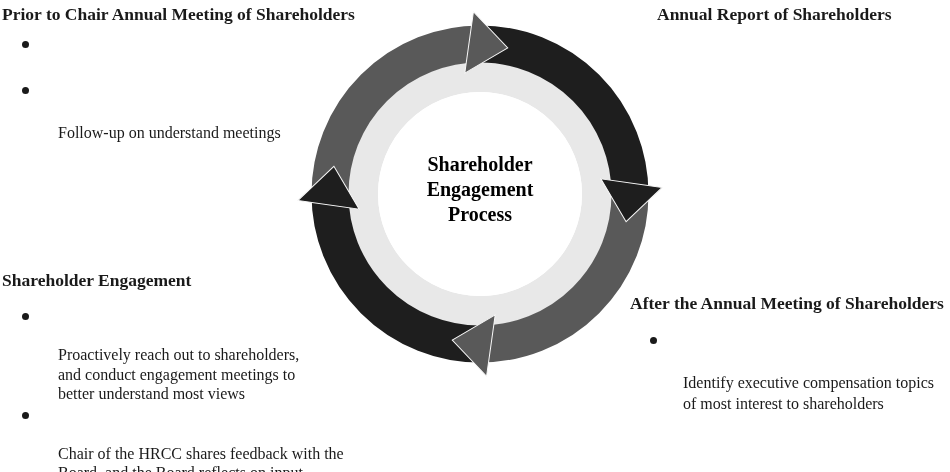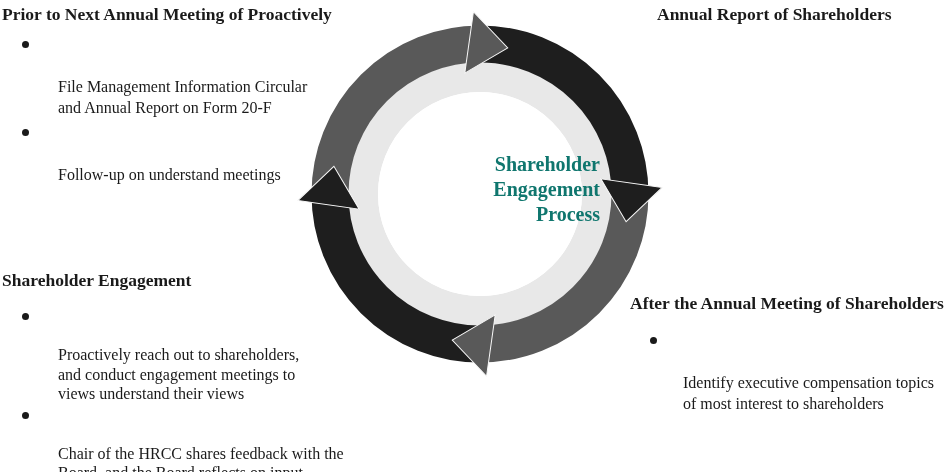--- a/index.html
+++ b/index.html
@@ -52,60 +52,58 @@
   .p-br .bullet-list { margin-top: 16px; }
   .p-br .bullet-item { padding-left: 53px; line-height: 21px; }
   .p-br .bullet-item + .bullet-item { margin-top: 3px; }
   
   .cycle-svg { position: absolute; left: 280px; top: 0; }
   .center-label {
     position: absolute;
     left: 360px;
     top: 152px;
     width: 240px;
-    text-align: right;
+    text-align: center;
     font-weight: bold;
     font-size: 20px;
     line-height: 25px;
-    color: #0f766e;
+    color: #000000;
     white-space: pre-line;
   }
 </style>
 </head>
 <body>
 
 <div class="canvas">
 
   <section class="panel p-tl">
-    <h2 class="panel-heading">Prior to Next Annual Meeting of Proactively</h2>
+    <h2 class="panel-heading">Prior to Chair Annual Meeting of Shareholders</h2>
     <ul class="bullet-list">
       <li class="bullet-item">
         <span class="bullet-dot"></span>
-        <span>File Management Information Circular
-and Annual Report on Form 20-F</span>
       </li>
       <li class="bullet-item">
         <span class="bullet-dot"></span>
         <span>Follow-up on understand meetings</span>
       </li>
     </ul>
   </section>
 
   <section class="panel p-tr">
     <h2 class="panel-heading">Annual Report of Shareholders</h2>
   </section>
 
   <section class="panel p-bl">
     <h2 class="panel-heading">Shareholder Engagement</h2>
     <ul class="bullet-list">
       <li class="bullet-item">
         <span class="bullet-dot"></span>
         <span>Proactively reach out to shareholders,
 and conduct engagement meetings to
-views understand their views</span>
+better understand most views</span>
       </li>
       <li class="bullet-item">
         <span class="bullet-dot"></span>
         <span>Chair of the HRCC shares feedback with the
 Board, and the Board reflects on input</span>
       </li>
 
     </ul>
   </section>
 

